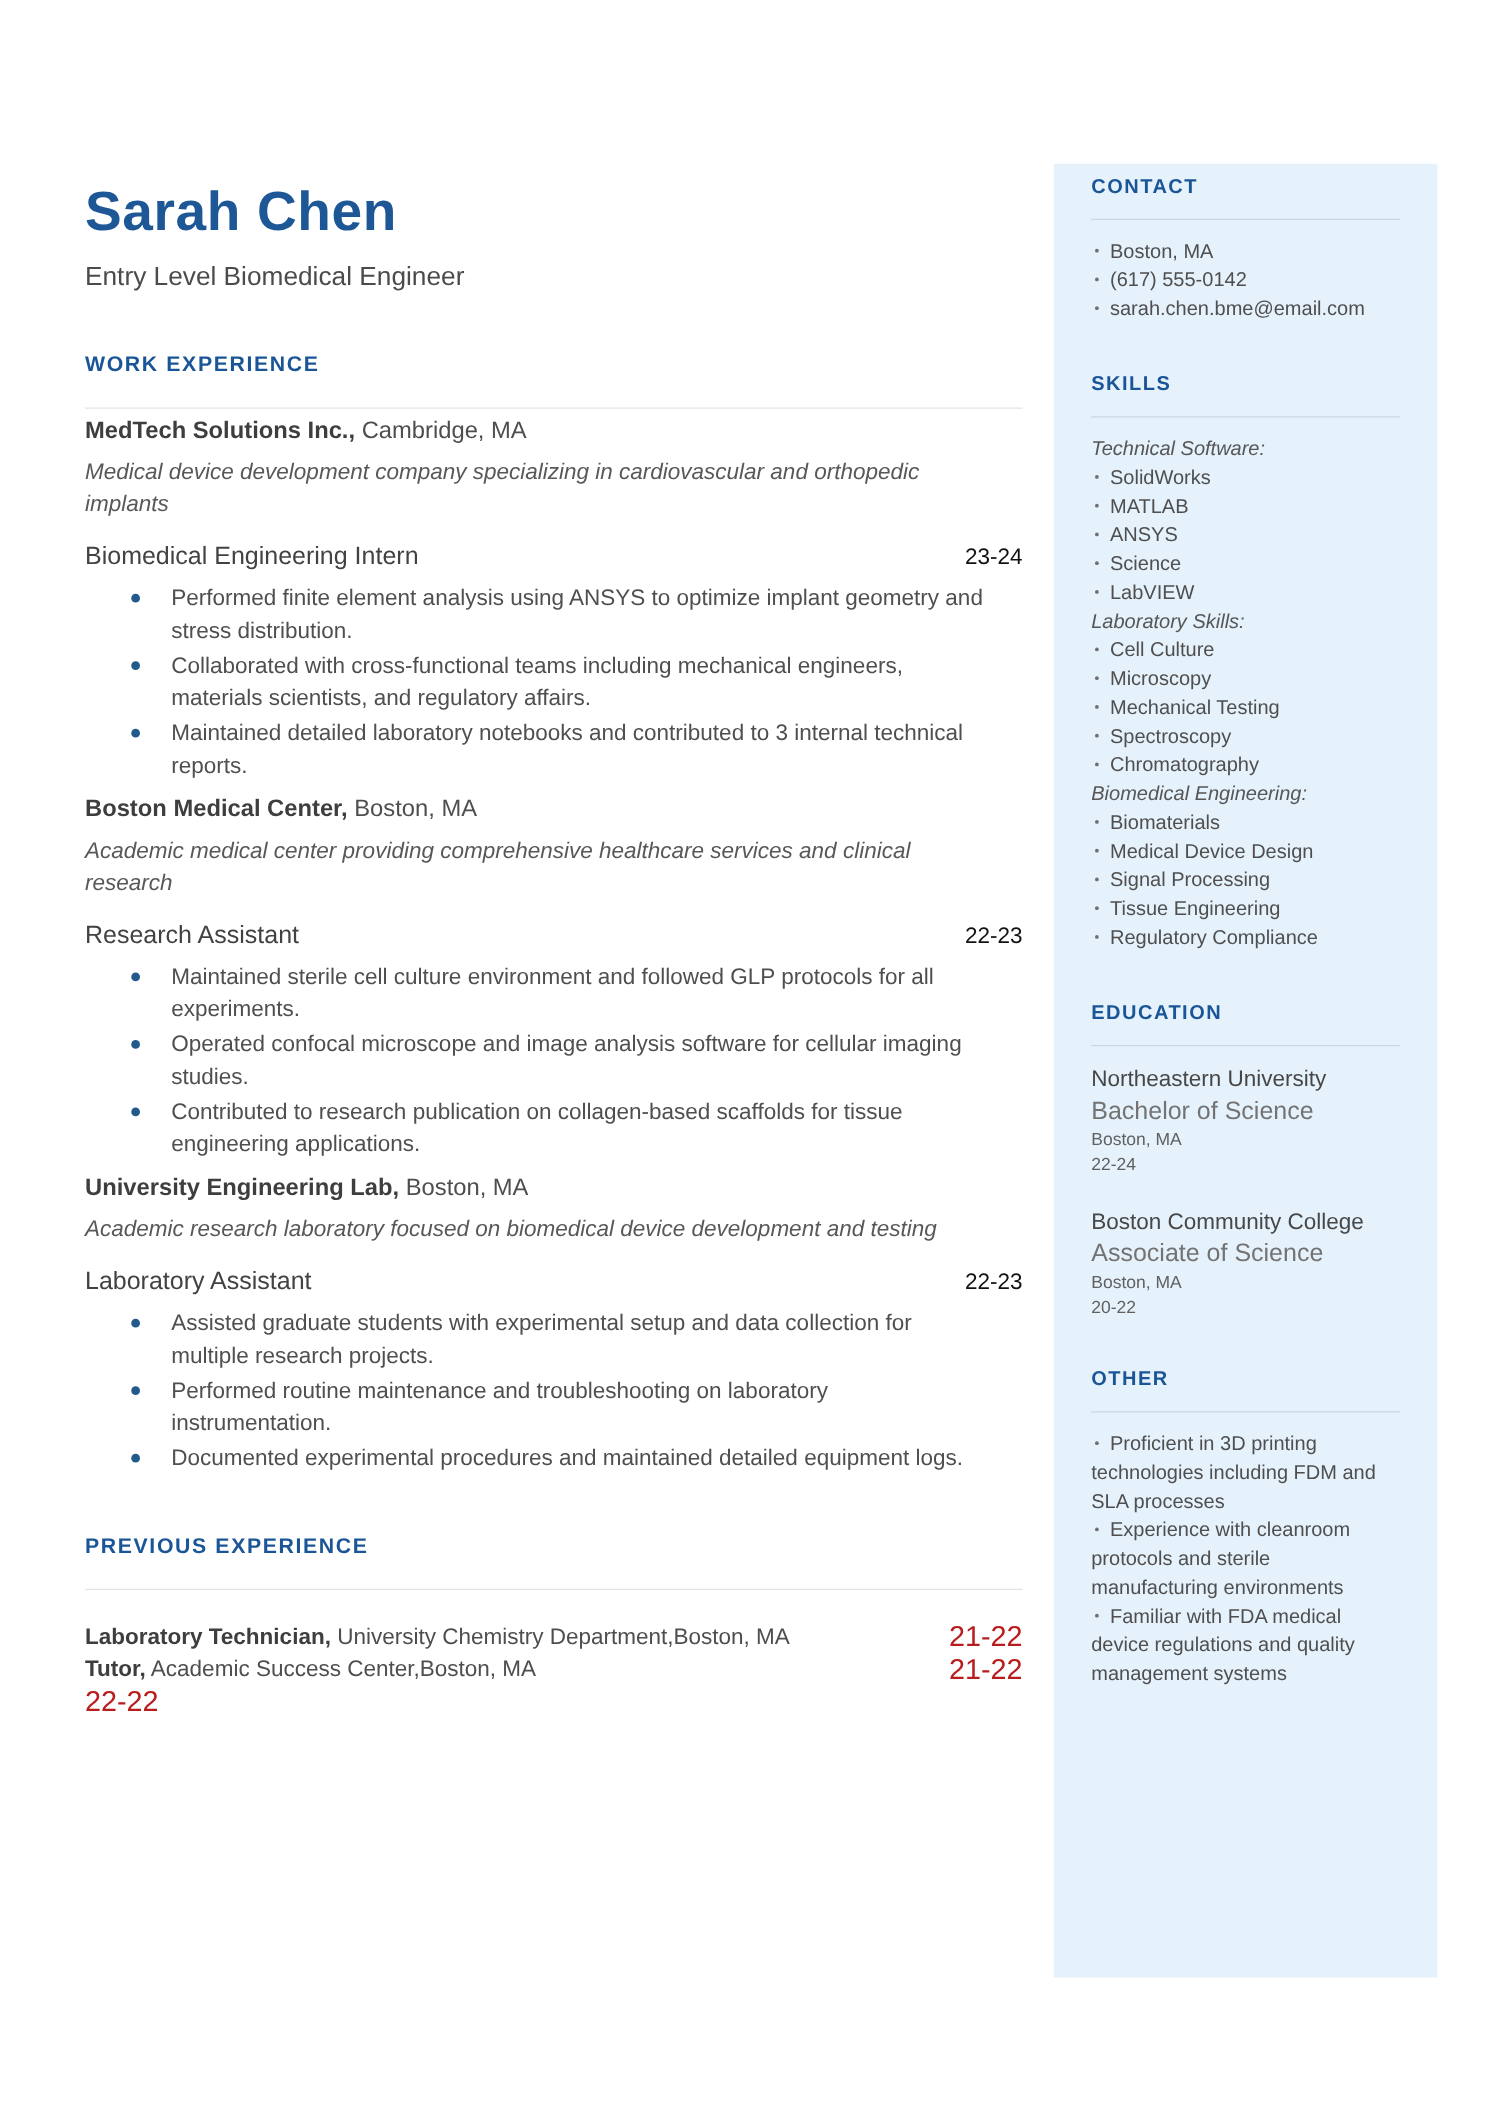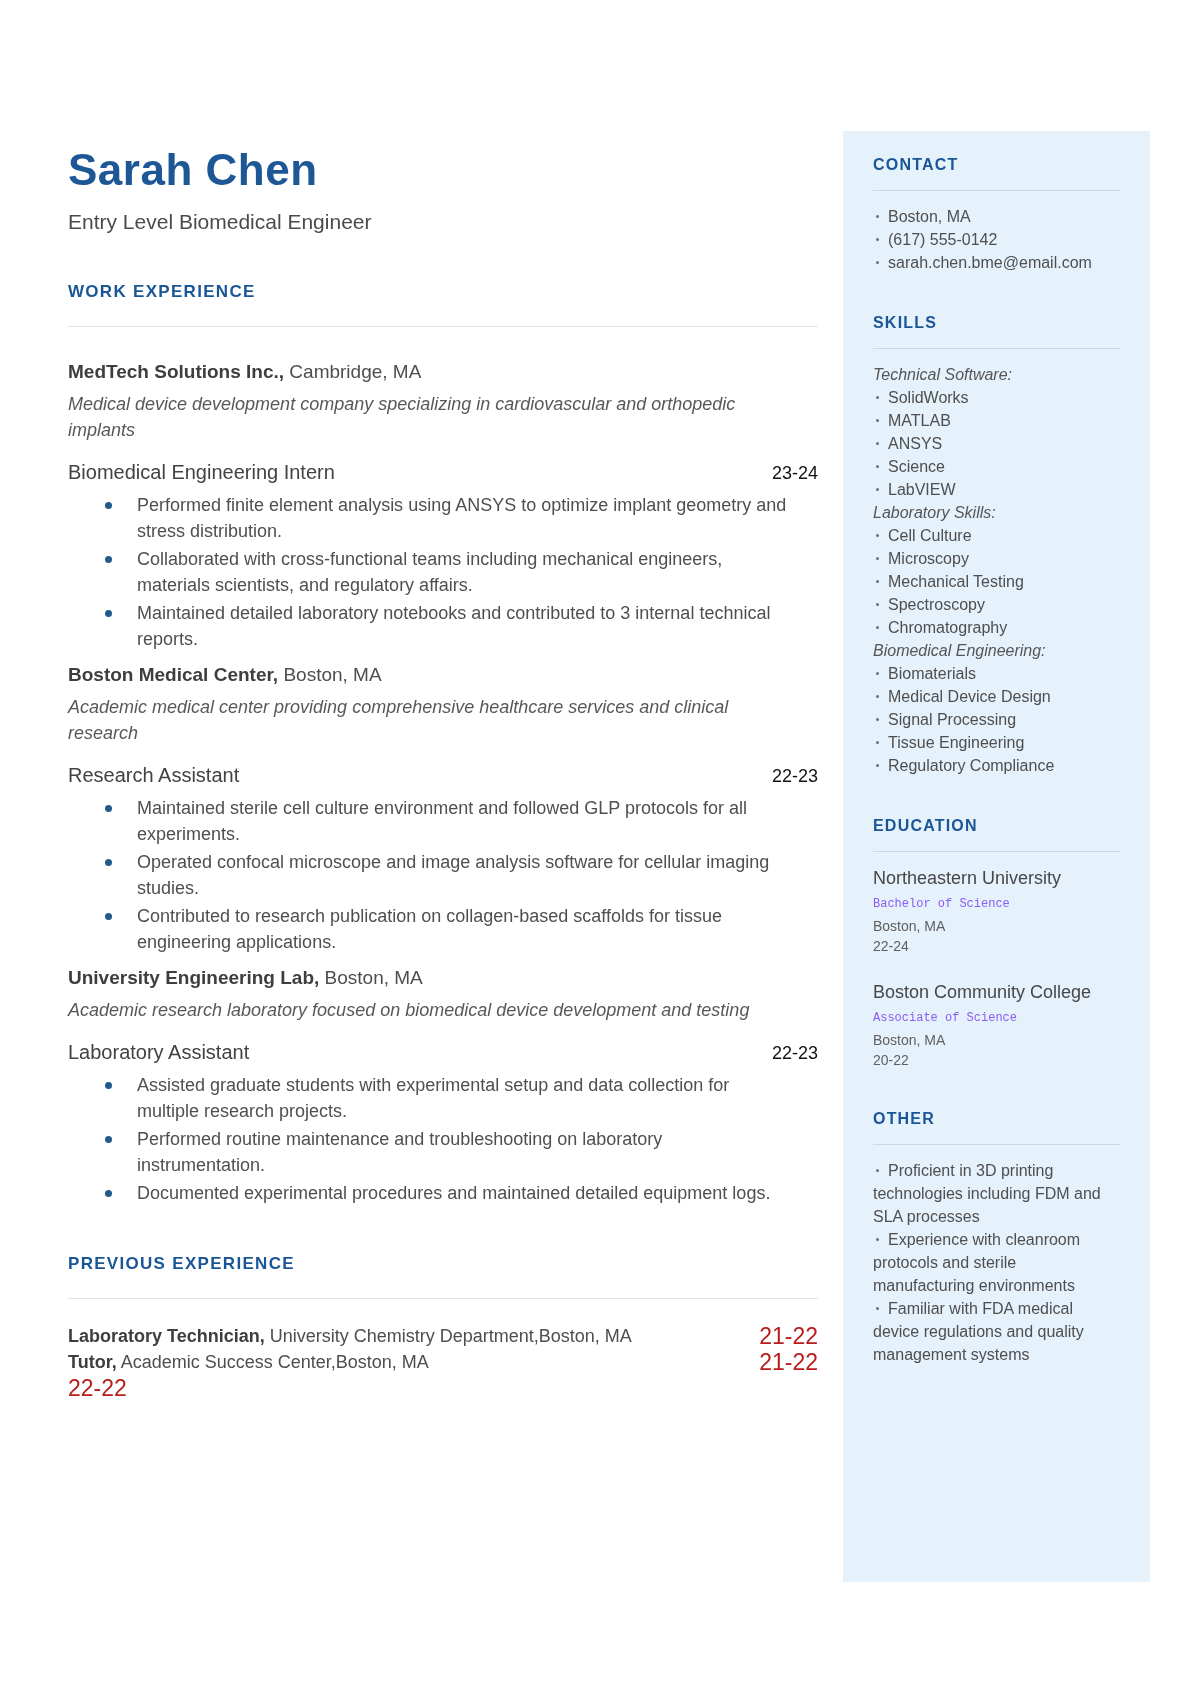--- a/index.html
+++ b/index.html
@@ -18,21 +18,21 @@
     color:#1d5796; letter-spacing:0.5px;
   }
   .subtitle { margin-top:14px; font-size:21px; line-height:28px; color:#4b4b4b; }
   .sec-heading {
     font-size:17px; font-weight:700; color:#1a5697;
     letter-spacing:1.3px; margin-top:48px;
   }
   .sec-heading.first { margin-top:46px; }
   .divider { border:none; border-top:1px solid #e3e3e3; margin-top:24px; }
 
-  .company-line { margin-top:32px; font-size:19px; line-height:26px; }
+  .company-line { margin-top:5px; font-size:19px; line-height:26px; }
   .company-entry + .company-entry .company-line { margin-top:10px; }
   .company-name { font-weight:700; color:#3e3e3e; }
   .company-loc { color:#4e4e4e; }
   .company-desc {
     margin-top:6px; font-size:18px; line-height:26px;
     font-style:italic; color:#585858; max-width:690px;
   }
   .role-row {
     margin-top:16px; display:flex; justify-content:space-between;
     align-items:baseline;
@@ -55,39 +55,39 @@
     display:flex; justify-content:space-between; align-items:flex-end;
     font-size:18px; line-height:26px;
   }
   .prev-title { font-weight:700; color:#3e3e3e; }
   .prev-rest { color:#4e4e4e; }
   .prev-dates { font-size:23px; color:#b91c1c; font-weight:500; }
 
   
   .sidebar {
     position:absolute; left:843px; top:131px; width:307px; height:1451px;
-    background:#e5f1fb; padding:25px 30px;
+    background:#e5f1fb; padding:10px 30px;
   }
   .side-heading {
     font-size:16px; font-weight:700; color:#1a5697; letter-spacing:1.2px;
   }
   .side-divider { border:none; border-top:1px solid #c9d8e4; margin:16px 0 14px; }
   .side-section { margin-bottom:40px; }
 
   .dot-item { font-size:16px; line-height:23px; color:#4f4f4f; }
   .dot-item::before {
     content:""; display:inline-block; width:3px; height:3px;
     border-radius:50%; background:#6e6e6e;
     margin:0 9px 4px 3px;
   }
   .group-label { font-size:16px; line-height:23px; font-style:italic; color:#565656; }
 
   .school { margin-bottom:24px; }
   .school-name { font-size:18px; line-height:25px; color:#474747; }
-  .school-degree { font-size:12px; line-height:23px; color:#8b5cf6; margin-top:2px;font-family:Liberation Mono, monospace; }
+  .school-degree { font-size:20px; line-height:23px; color:#737373; margin-top:2px; }
   .school-meta { font-size:14px; line-height:20px; color:#606060; }
 
   .other-item { font-size:16px; line-height:23px; color:#4f4f4f; }
   .other-item::before {
     content:""; display:inline-block; width:3px; height:3px;
     border-radius:50%; background:#6e6e6e;
     margin:0 9px 4px 3px;
   }
 </style>
 </head>

